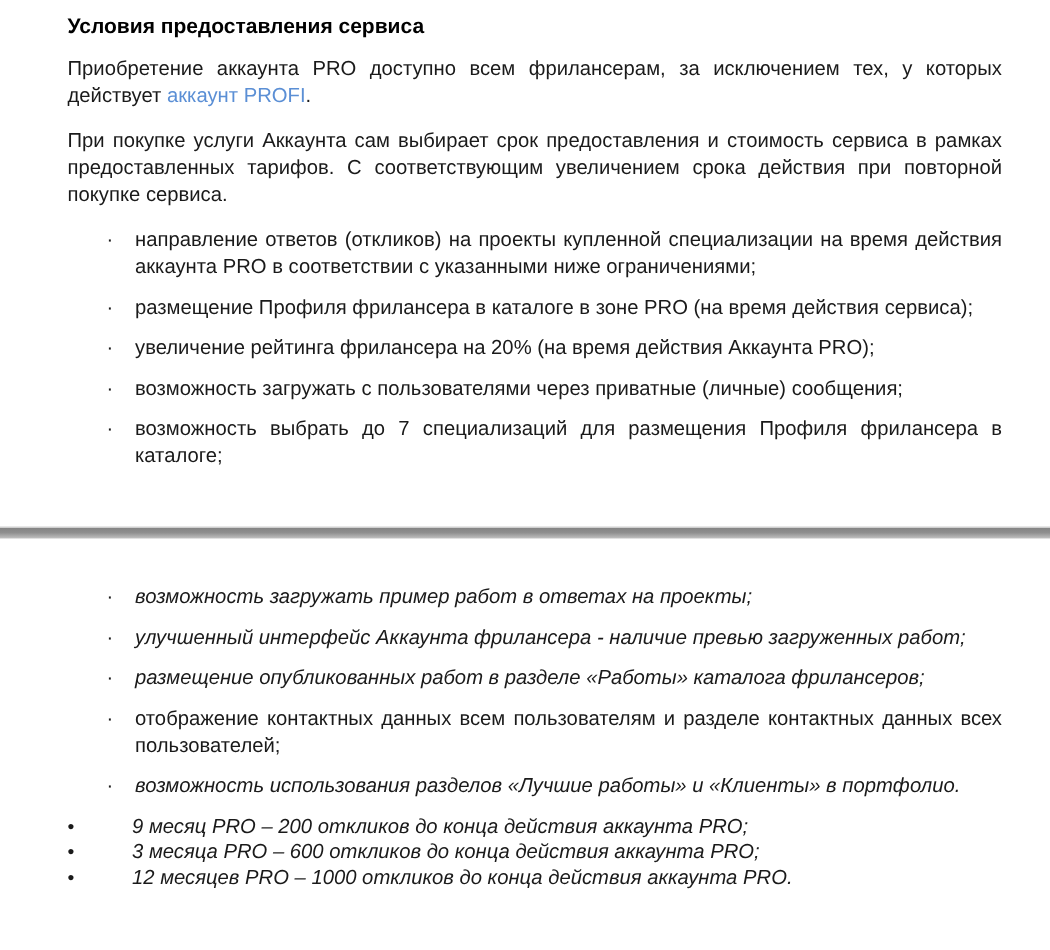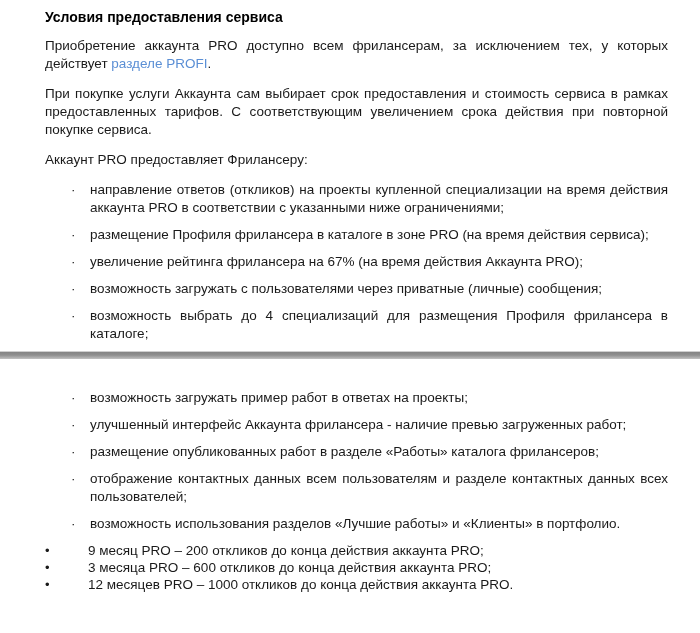--- a/index.html
+++ b/index.html
@@ -44,21 +44,21 @@
     padding-left: 45px;
     margin-bottom: 9px;
   }
   .dot-li .marker {
     position: absolute;
     left: 26px;
     top: 0;
     color: #1a1a1a;
   }
   .li-text { display: block; text-align: justify; }
-  .li-text-left { display: block; }
+  .li-text-left { display: block; font-style: italic; }
 
   
   .page-divider {
     width: 700px;
     height: 7px;
     background: linear-gradient(to bottom, #848484 0%, #8f8f8f 45%, #aaaaaa 75%, #c2c2c2 100%);
     border-top: 1px solid #cfcfcf;
     box-sizing: content-box;
   }
 
@@ -82,46 +82,45 @@
 </style>
 </head>
 <body>
 
 <div class="doc">
 
   <div class="sec1 inner">
 
     <h1 class="doc-heading">Условия предоставления сервиса</h1>
 
-    <p class="para just"><span>Приобретение аккаунта PRO доступно всем фрилансерам, за исключением тех, у которых действует </span><a class="doc-link">разделе PROFI</a><span>.</span></p>
+    <p class="para just"><span>Приобретение аккаунта PRO доступно всем фрилансерам, за исключением тех, у которых действует </span><a class="doc-link">аккаунт PROFI</a><span>.</span></p>
 
     <p class="para just">При покупке услуги Аккаунта сам выбирает срок предоставления и стоимость сервиса в рамках предоставленных тарифов. С соответствующим увеличением срока действия при повторной покупке сервиса.</p>
 
-    <p class="para list-intro">Аккаунт PRO предоставляет Фрилансеру:</p>
 
     <div class="dot-list">
       <div class="dot-li">
         <span class="marker">·</span>
         <span class="li-text">направление ответов (откликов) на проекты купленной специализации на время действия аккаунта PRO в соответствии с указанными ниже ограничениями;</span>
       </div>
       <div class="dot-li">
         <span class="marker">·</span>
         <span class="li-text">размещение Профиля фрилансера в каталоге в зоне PRO (на время действия сервиса);</span>
       </div>
       <div class="dot-li">
         <span class="marker">·</span>
-        <span class="li-text">увеличение рейтинга фрилансера на 67% (на время действия Аккаунта PRO);</span>
+        <span class="li-text">увеличение рейтинга фрилансера на 20% (на время действия Аккаунта PRO);</span>
       </div>
       <div class="dot-li">
         <span class="marker">·</span>
         <span class="li-text">возможность загружать с пользователями через приватные (личные) сообщения;</span>
       </div>
       <div class="dot-li">
         <span class="marker">·</span>
-        <span class="li-text">возможность выбрать до 4 специализаций для размещения Профиля фрилансера в каталоге;</span>
+        <span class="li-text">возможность выбрать до 7 специализаций для размещения Профиля фрилансера в каталоге;</span>
       </div>
     </div>
   </div>
 
   <div class="page-divider"></div>
 
   <div class="sec2 inner">
 
     <div class="dot-list">
       <div class="dot-li">

